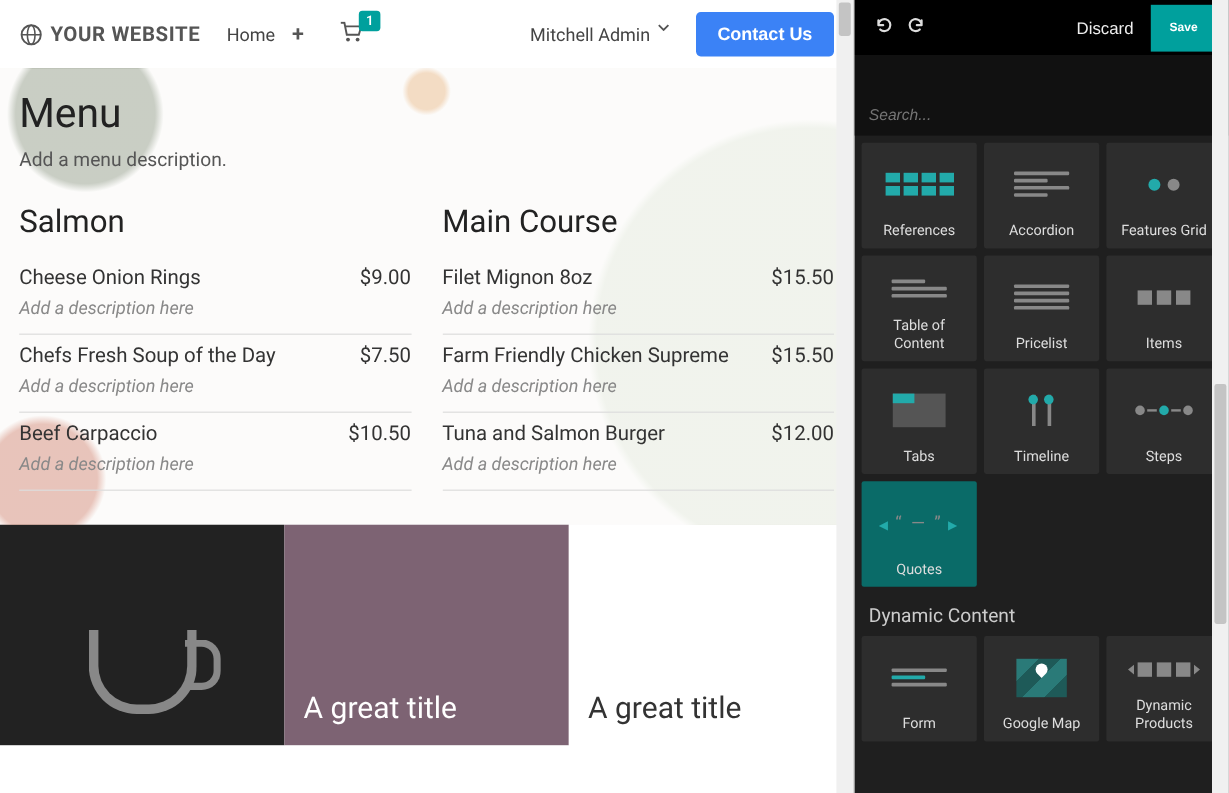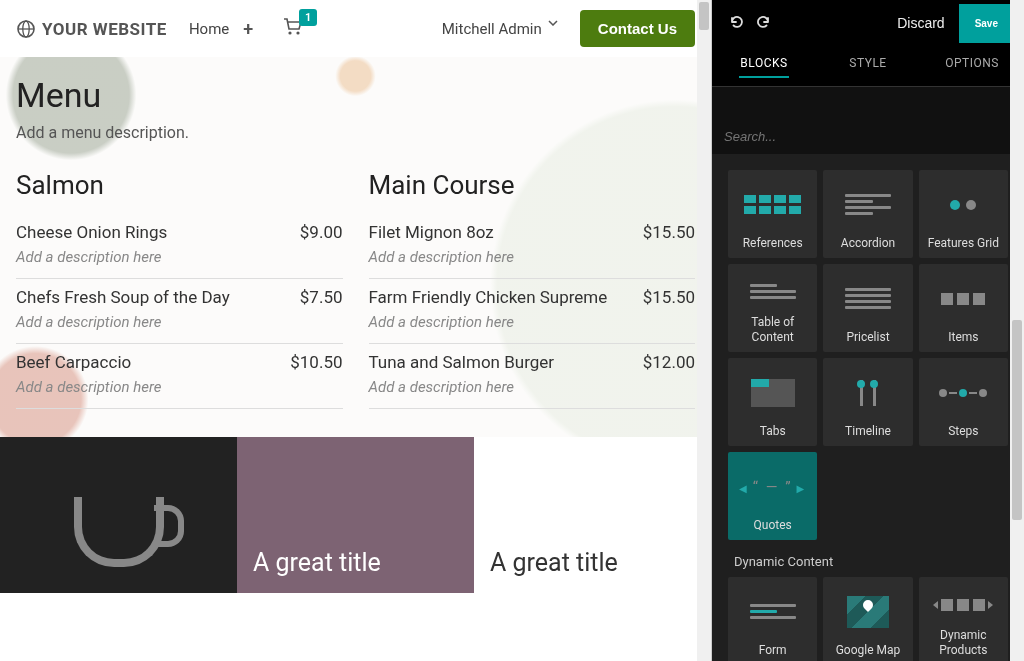--- a/index.html
+++ b/index.html
@@ -9,57 +9,57 @@
   .preview-scroll { height: 100%; overflow-y: scroll; }
   .topnav { display: flex; align-items: center; padding: 10px 16px; background: #fff; font-size: 15px; color: #444; }
   .brand { display: flex; align-items: center; font-weight: 700; font-size: 17px; color: #555; letter-spacing: .5px; }
   .brand svg { margin-right: 6px; }
   .nav-item { margin-left: 22px; cursor: pointer; }
   .nav-plus { margin-left: 14px; font-size: 18px; font-weight: 600; color: #555; cursor: pointer; }
   .cart { margin-left: 30px; position: relative; cursor: pointer; }
   .cart-badge { position: absolute; top: -9px; right: -14px; background: #00a09d; color: #fff; font-size: 11px; font-weight: 600; padding: 2px 6px; border-radius: 3px; }
   .nav-spacer { flex: 1; }
   .user-menu { cursor: pointer; display: flex; align-items: flex-start; gap: 6px; }
-  .btn-contact { margin-left: 22px; background: #4d7c0f; color: #fff; border: none; padding: 10px 18px; border-radius: 4px; font-size: 15px; font-weight: 600; cursor: pointer; }
+  .btn-contact { margin-left: 22px; background: #3b82f6; color: #fff; border: none; padding: 10px 18px; border-radius: 4px; font-size: 15px; font-weight: 600; cursor: pointer; }
   .hero { position: relative; padding: 18px 16px 28px; background: linear-gradient(rgba(255,255,255,.7),rgba(255,255,255,.7)), radial-gradient(circle at 10% 10%, #4a5a3a 0 8%, transparent 9%), radial-gradient(circle at 95% 60%, #cfd8c2 0 25%, transparent 26%), radial-gradient(circle at 5% 90%, #b33a1a 0 6%, transparent 7%), radial-gradient(circle at 50% 5%, #d88a3a 0 3%, transparent 4%), #f5f3ef; }
   .hero h1 { font-size: 34px; font-weight: 400; color: #222; margin-bottom: 8px; }
   .hero .sub { color: #555; font-size: 16px; }
   .menu-cols { display: flex; gap: 26px; margin-top: 28px; }
   .menu-col { flex: 1; }
   .menu-col h2 { font-size: 26px; font-weight: 400; color: #222; margin-bottom: 14px; }
   .dish { border-bottom: 1px solid #ddd; padding: 8px 0 2px; }
   .dish-row { display: flex; justify-content: space-between; font-size: 17px; color: #333; }
   .dish-desc { font-style: italic; color: #888; padding: 6px 0 10px; font-size: 15px; }
-  .tiles { display: flex; height: 156px; }
+  .tiles { display: flex; height: 184px; }
   .tile { flex: 1; display: flex; align-items: flex-end; padding: 16px; font-size: 25px; }
   .tile.dark { background: #222; }
   .tile.purple { background: #7d6373; color: #fff; }
   .tile.white { background: #fff; color: #333; }
   .mug { width: 90px; height: 70px; border: 8px solid #888; border-radius: 0 0 40px 40px; border-top: none; margin: 0 auto 10px; position: relative; }
   .mug::after { content: ""; position: absolute; right: -28px; top: 8px; width: 24px; height: 30px; border: 6px solid #888; border-left: none; border-radius: 0 16px 16px 0; }
 
   .sidebar { width: 312px; background: #1f1f1f; color: #ddd; display: flex; flex-direction: column; font-size: 13px; }
   .sb-top { display: flex; align-items: center; background: #000; height: 46px; padding: 0 10px; }
   .sb-top .ico { color: #ddd; cursor: pointer; padding: 6px; }
   .sb-top .spacer { flex: 1; }
   .btn-discard { color: #eee; background: none; border: none; padding: 14px 14px; cursor: pointer; font-size: 14px; }
   .btn-save { background: #00a09d; color: #fff; border: none; padding: 14px 16px; font-size: 10px; font-weight: 600; cursor: pointer; }
   .sb-tabs { display: flex; background: #000; border-bottom: 1px solid #333; }
   .sb-tab { flex: 1; text-align: center; padding: 10px 0 8px; font-size: 12px; letter-spacing: .5px; cursor: pointer; color: #aaa; }
   .sb-tab.active { color: #fff; }
   .sb-tab.active::after { content: ""; display: block; height: 2px; background: #00a09d; margin: 6px auto 0; width: 50px; }
   .sb-search { background: #111; }
   .sb-search input { width: 100%; background: transparent; border: none; padding: 10px 12px; color: #ccc; font-style: italic; font-size: 13px; outline: none; margin-top: 32px; }
-  .sb-body { flex: 1; overflow-y: auto; padding: 16px; position: relative; }
+  .sb-body { flex: 1; overflow-y: auto; padding: 6px; position: relative; }
   .block-grid { display: grid; grid-template-columns: repeat(3, 1fr); gap: 6px; }
   .block { background: #2d2d2d; border-radius: 2px; display: flex; flex-direction: column; align-items: center; justify-content: flex-end; padding: 8px 4px; cursor: grab; height: 88px; font-size: 12px; color: #ddd; text-align: center; }
   .block.active { background: #0a6b68; }
   .block .thumb { flex: 1; display: flex; align-items: center; justify-content: center; width: 100%; padding: 4px; }
   .block .label { margin-top: 4px; line-height: 1.2; }
-  .section-title { color: #ccc; font-size: 13px; padding: 14px 6px 8px; }
+  .section-title { color: #ccc; font-size: 16px; padding: 14px 6px 8px; }
 
   
   .th-lines { width: 46px; }
   .th-lines span { display: block; height: 3px; background: #888; margin: 3px 0; border-radius: 1px; }
   .th-lines span.short { width: 60%; }
   .th-dots { display: flex; gap: 6px; align-items: center; }
   .th-dots i { width: 10px; height: 10px; border-radius: 50%; background: #888; display: block; }
   .th-dots i.teal { background: #2aa; }
   .th-boxes { display: flex; gap: 4px; }
   .th-boxes i { width: 12px; height: 12px; background: #888; display: block; }
@@ -203,25 +203,20 @@
       <span class="ico"><svg width="16" height="16" viewBox="0 0 16 16">
             <path d="M4 8a5 5 0 1 1 1.5 3.5M4 8V4M4 8h4" fill="none" stroke="#ddd" stroke-width="1.8" stroke-linecap="round"></path>
           </svg></span>
       <span class="ico"><svg width="16" height="16" viewBox="0 0 16 16">
             <path d="M12 8a5 5 0 1 0-1.5 3.5M12 8V4M12 8H8" fill="none" stroke="#ddd" stroke-width="1.8" stroke-linecap="round"></path>
           </svg></span>
       <span class="spacer"></span>
       <button class="btn-discard">Discard</button>
       <button class="btn-save">Save</button>
     </div>
-    <div class="sb-tabs">
-      <div class="sb-tab active">BLOCKS</div>
-      <div class="sb-tab">STYLE</div>
-      <div class="sb-tab">OPTIONS</div>
-    </div>
     <div class="sb-search">
       <input placeholder="Search..." style="">
     </div>
     <div class="sb-body">
       <div class="block-grid">
         <div class="block">
           <div class="thumb">
               <div class="th-refs">
                 <div class="row">
                   <i></i>

